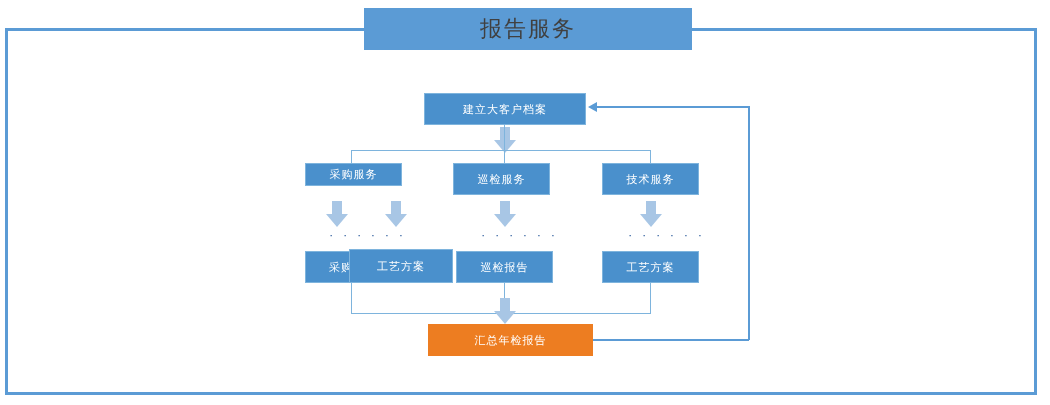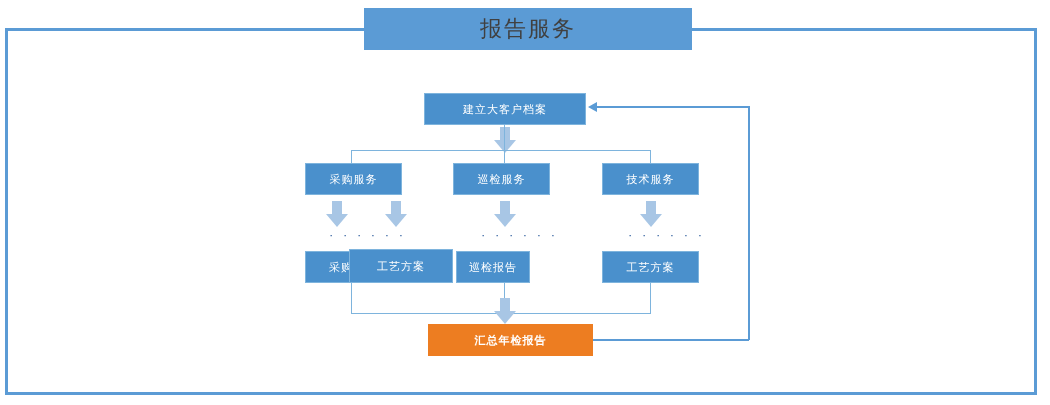--- a/index.html
+++ b/index.html
@@ -57,21 +57,20 @@
     align-items: center;
     justify-content: center;
     font-size: 11px;
     letter-spacing: 1px;
     box-sizing: border-box;
     white-space: nowrap;
   }
   .node.accent {
     background: #ed7d21;
     border-color: #ed7d21;
-    font-weight: bold;
   }
 
   
   .line-h {
     position: absolute;
     height: 0;
     border-top: 2px solid #5b9bd5;
   }
   .line-v {
     position: absolute;
@@ -146,21 +145,21 @@
       <div class="head"></div>
   </div>
 
   <div class="line-h thin" style="left:351px; top:150px; width:300px;"></div>
   <div class="line-v thin" style="left:351px; top:150px; height:14px;"></div>
   <div class="line-v thin" style="left:504px; top:150px; height:14px;"></div>
   <div class="line-v thin" style="left:650px; top:150px; height:14px;"></div>
 
   <div class="line-v thin" style="left:504px; top:125px; height:26px;"></div>
 
-  <div class="node" style="left:305px; top:163px; width:97px; height:32px;font-family:Liberation Mono, monospace;">
+  <div class="node" style="left:305px; top:163px; width:97px; height:23px;font-family:Liberation Mono, monospace;">
     <span>采购服务</span>
   </div>
   <div class="node" style="left:453px; top:163px; width:97px; height:32px;">
     <span>巡检服务</span>
   </div>
   <div class="node" style="left:602px; top:163px; width:97px; height:32px;">
     <span>技术服务</span>
   </div>
 
   <div class="block-arrow" style="left:326px; top:201px;">
@@ -183,21 +182,21 @@
   <div class="ellipsis" style="left:329px; top:228px;">· · · · · ·</div>
   <div class="ellipsis" style="left:481px; top:228px;">· · · · · ·</div>
   <div class="ellipsis" style="left:628px; top:228px;">· · · · · ·</div>
 
   <div class="node" style="left:305px; top:251px; width:72px; height:32px;">
     <span>采购</span>
   </div>
   <div class="node" style="left:349px; top:249px; width:104px; height:34px;">
     <span>工艺方案</span>
   </div>
-  <div class="node" style="left:456px; top:251px; width:74px; height:32px;">
+  <div class="node" style="left:456px; top:251px; width:97px; height:32px;">
     <span>巡检报告</span>
   </div>
   <div class="node" style="left:602px; top:251px; width:97px; height:32px;">
     <span>工艺方案</span>
   </div>
 
   <div class="line-v thin" style="left:351px; top:283px; height:30px;"></div>
   <div class="line-v thin" style="left:504px; top:283px; height:30px;"></div>
   <div class="line-v thin" style="left:650px; top:283px; height:30px;"></div>
   <div class="line-h thin" style="left:351px; top:313px; width:300px;"></div>

